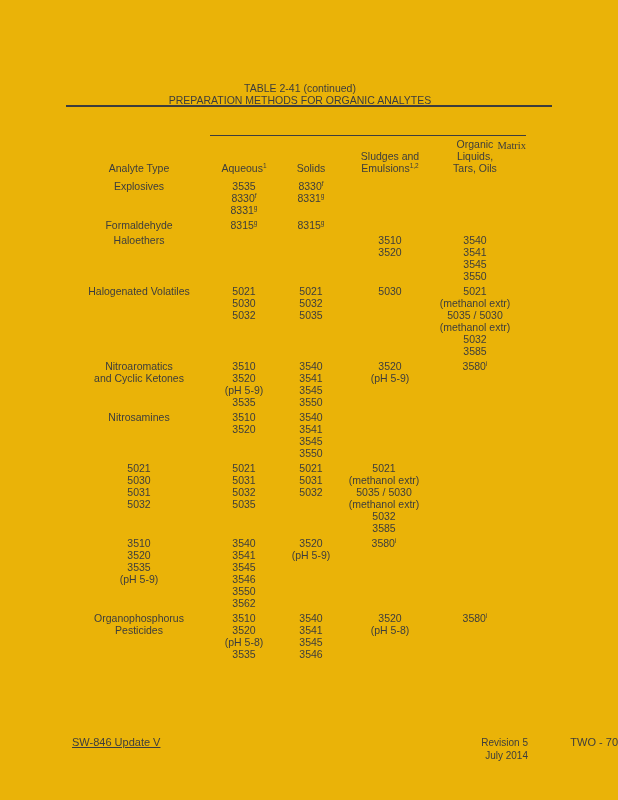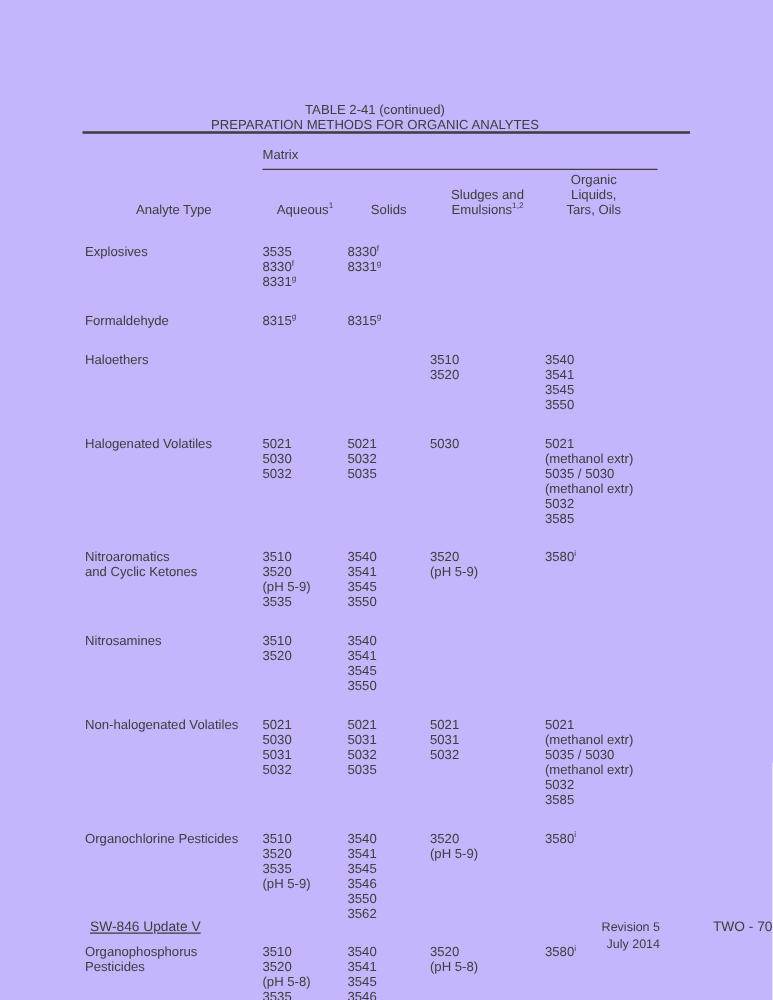--- a/index.html
+++ b/index.html
@@ -4,21 +4,21 @@
 <style>
   html, body {
     margin: 0;
     padding: 0;
     background: #ffffff;
   }
   .page {
     position: relative;
     width: 618px;
     height: 800px;
-    background: #c4b5fd;
+    background: #eab308;
     font-family: "Liberation Sans", "DejaVu Sans", sans-serif;
     color: #3d3d3d;
     font-size: 10.5px;
     line-height: 12px;
     overflow: hidden;
   }
   
   .title-block {
     position: absolute;
     top: 82px;
@@ -30,24 +30,25 @@
     position: absolute;
     top: 105px;
     left: 66px;
     width: 486px;
     height: 2px;
     background: #3d3d3d;
   }
   
   .matrix-label {
     position: absolute;
-    top: 118px;
+    top: 140px;
     left: 210px;
     width: 316px;
-    text-align: left;
+    text-align: right;
+    font-family: Liberation Serif, serif;
   }
   .matrix-rule {
     position: absolute;
     top: 135px;
     left: 210px;
     width: 316px;
     height: 1px;
     background: #3d3d3d;
   }
   .grid-row {
@@ -70,21 +71,21 @@
   .table-body {
     position: absolute;
     top: 180px;
     left: 68px;
     width: 458px;
   }
   .body-row {
     margin-bottom: 3px;
   }
   .cell {
-    margin-top: 16px;
+    text-align: center;
   }
   .hcell.organic, .cell.organic {
     padding-right: 12px;
   }
   sup {
     font-size: 6.5px;
     line-height: 0;
     vertical-align: super;
   }
   
@@ -258,23 +259,20 @@
           <div>3540</div>
           <div>3541</div>
           <div>3545</div>
           <div>3550</div>
         </div>
         <div class="cell"></div>
         <div class="cell organic"></div>
       </div>
       <div class="grid-row body-row">
         <div class="cell">
-          <div>Non-halogenated Volatiles</div>
-        </div>
-        <div class="cell">
           <div>5021</div>
           <div>5030</div>
           <div>5031</div>
           <div>5032</div>
         </div>
         <div class="cell">
           <div>5021</div>
           <div>5031</div>
           <div>5032</div>
           <div>5035</div>
@@ -287,23 +285,20 @@
         <div class="cell organic">
           <div>5021</div>
           <div>(methanol extr)</div>
           <div>5035 / 5030</div>
           <div>(methanol extr)</div>
           <div>5032</div>
           <div>3585</div>
         </div>
       </div>
       <div class="grid-row body-row">
-        <div class="cell">
-          <div>Organochlorine Pesticides</div>
-        </div>
         <div class="cell">
           <div>3510</div>
           <div>3520</div>
           <div>3535</div>
           <div>(pH 5-9)</div>
         </div>
         <div class="cell">
           <div>3540</div>
           <div>3541</div>
           <div>3545</div>

